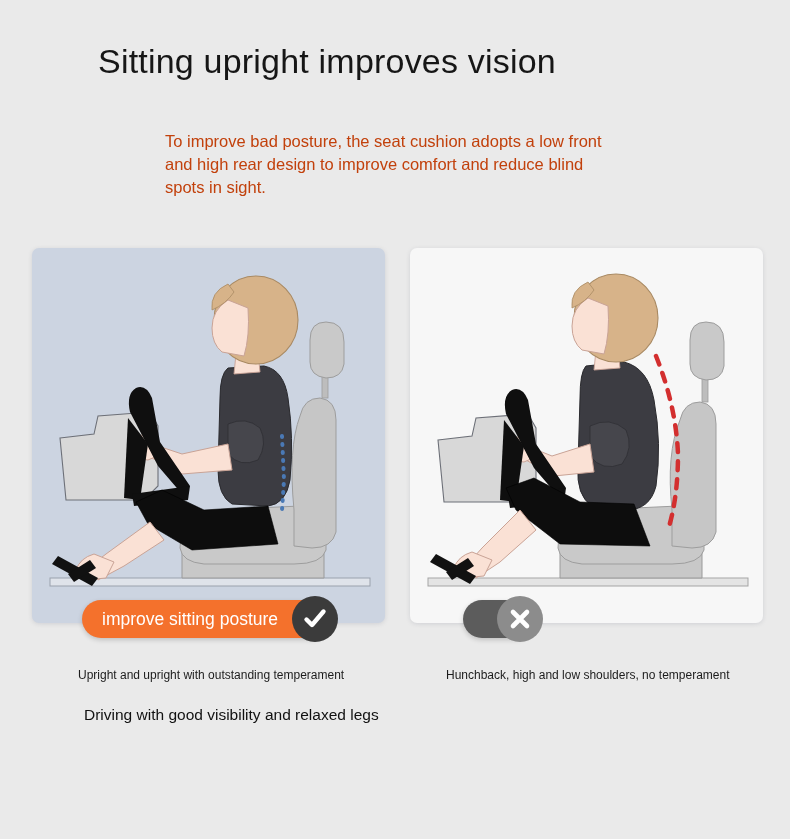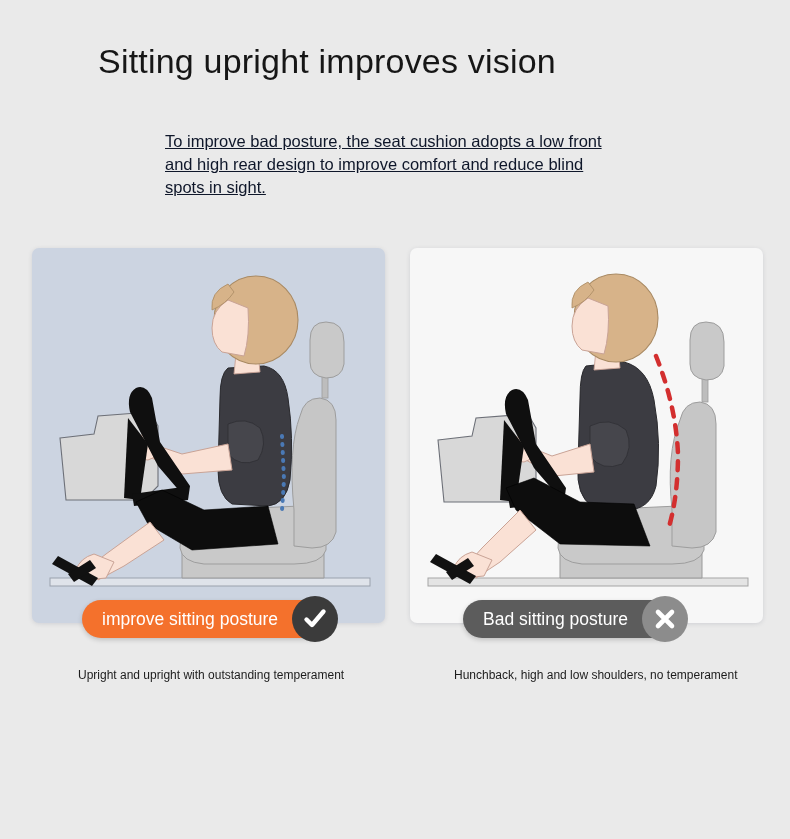--- a/index.html
+++ b/index.html
@@ -27,23 +27,22 @@
     color: #161616;
     letter-spacing: 0.2px;
   }
   .subtitle {
     position: absolute;
     left: 165px;
     top: 130px;
     width: 450px;
     font-size: 16.5px;
     line-height: 23px;
-    color: #0f172a;
+    color: #c2410c;
     font-weight: 400;
-    text-decoration: underline;
   }
 
   
   .panel {
     position: absolute;
     top: 248px;
     width: 353px;
     height: 375px;
     border-radius: 7px;
     overflow: hidden;
@@ -95,21 +94,21 @@
   }
   .mark-check { background: #3b3b3b; }
   .mark-cross { background: #8c8c8c; }
 
   
   .notes {
     position: absolute;
     width: 330px;
   }
   .notes-left  { left: 78px;  top: 668px; }
-  .notes-right { left: 446px; top: 668px; margin-left: 8px; }
+  .notes-right { left: 446px; top: 668px; }
 
   .note-sm {
     font-size: 12px;
     line-height: 15px;
     color: #1c1c1c;
     margin: 0 0 22px 0;
   }
   .note-lg {
     font-size: 15.5px;
     line-height: 19px;
@@ -227,27 +226,27 @@
 <div class="badge badge-left">
   <span>improve sitting posture</span>
   <span class="badge-mark mark-check">
     <svg width="28" height="28" viewBox="0 0 28 28">
       <path d="M5.5 14.5 L11 20 L22.5 6.5" fill="none" stroke="#ffffff" stroke-width="4.4" stroke-linecap="round" stroke-linejoin="round"></path>
     </svg>
   </span>
 </div>
 
 <div class="badge badge-right">
-  <span>Bad sitting posture</span>
   <span class="badge-mark mark-cross">
     <svg width="28" height="28" viewBox="0 0 28 28">
       <path d="M7 7 L21 21 M21 7 L7 21" fill="none" stroke="#ffffff" stroke-width="4.6" stroke-linecap="round"></path>
     </svg>
   </span>
 </div>
 
 <div class="notes notes-left">
   <p class="note-sm">Upright and upright with outstanding temperament</p>
+  <p class="note-lg indent">Driving with good visibility and relaxed legs</p>
 </div>
 
 <div class="notes notes-right">
   <p class="note-sm">Hunchback, high and low shoulders, no temperament</p>
 </div>
 
 </body></html>

